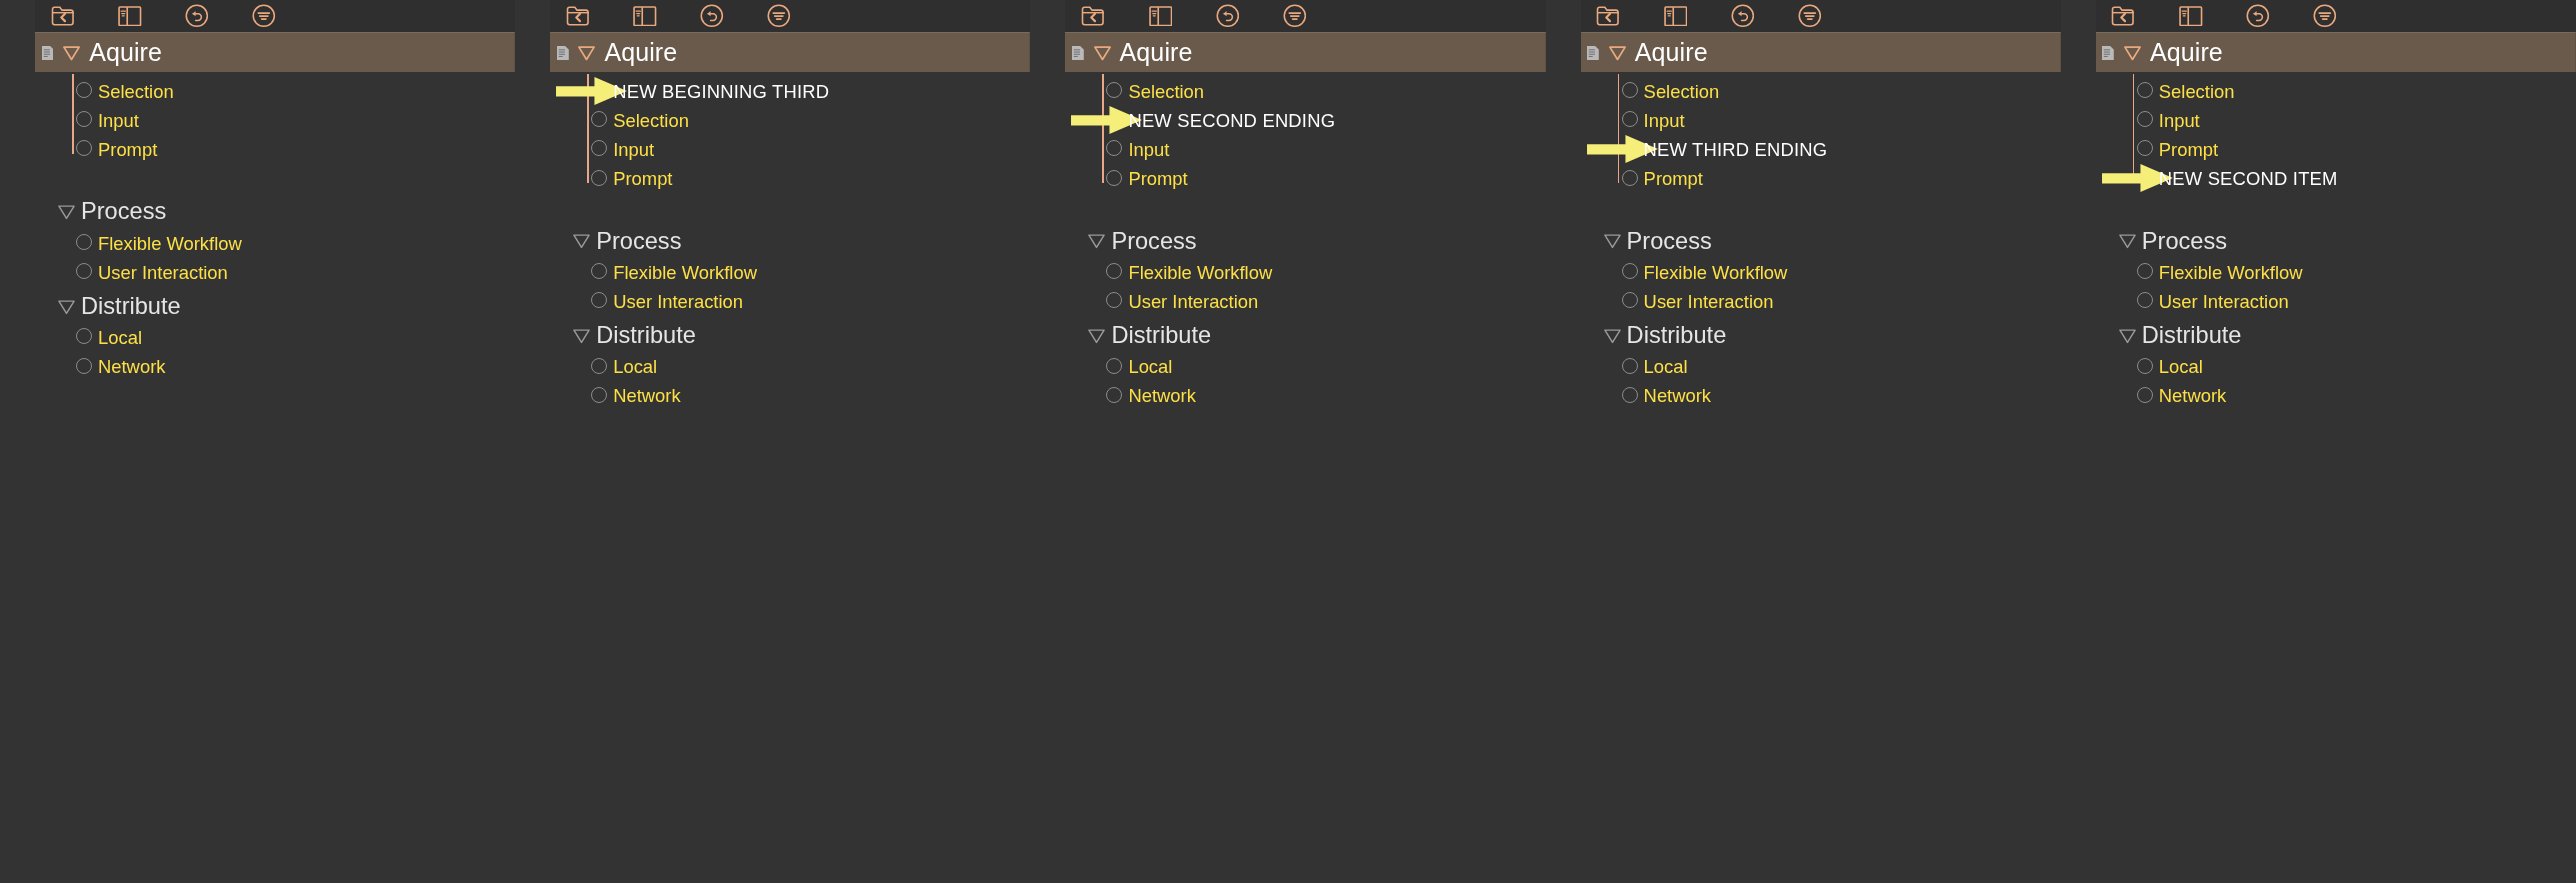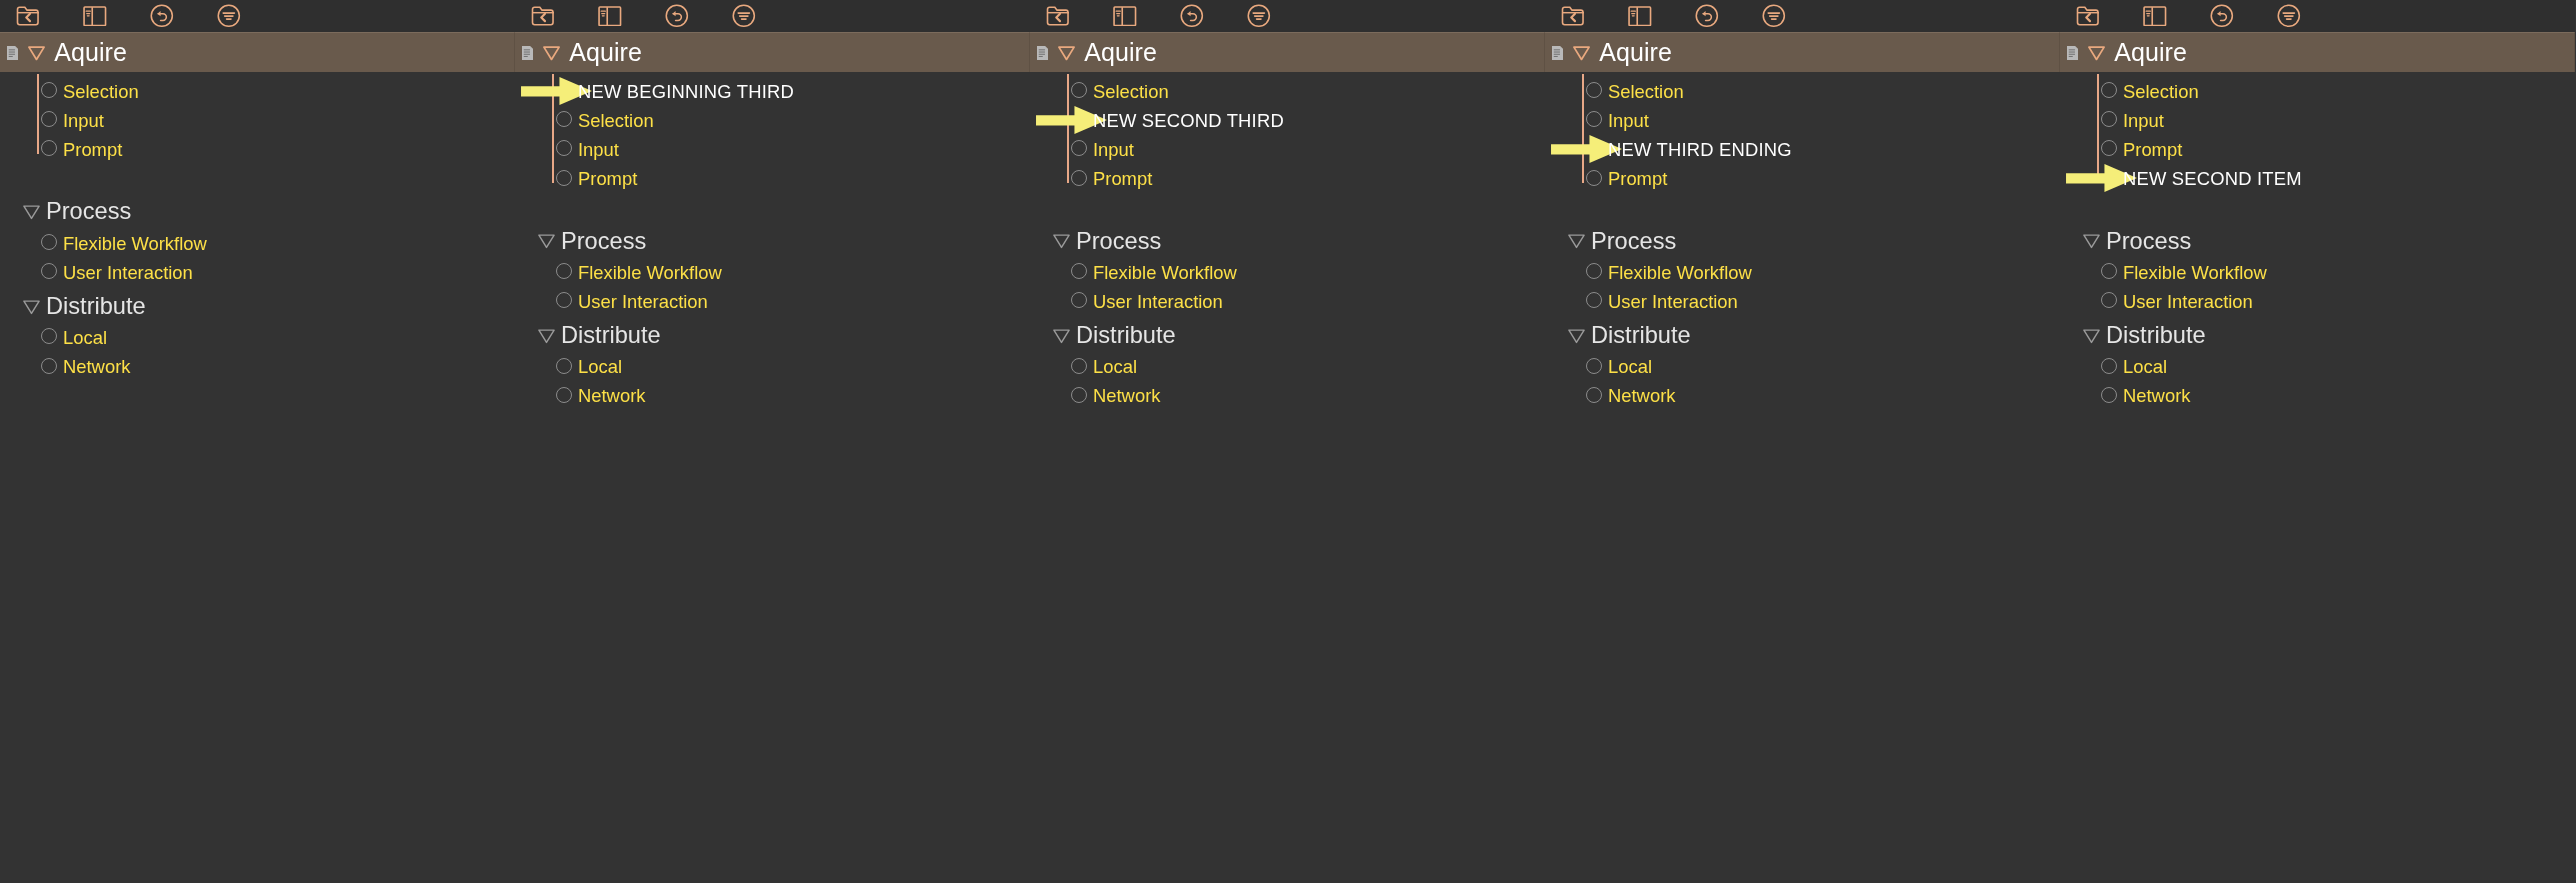--- a/index.html
+++ b/index.html
@@ -17,20 +17,21 @@
     flex-direction: row;
   }
   .panel {
     position: relative;
     width: 515px;
     height: 883px;
     background: #333333;
     display: flex;
     flex-direction: column;
     overflow: hidden;
+    margin-left: 35px;
   }
 
   
   .toolbar {
     position: relative;
     height: 32px;
     flex: 0 0 32px;
     background: #2f2f2f;
     display: flex;
     align-items: center;
@@ -334,21 +335,21 @@
         </div>
         <div class="hdr-title">Aquire</div>
       </div>
       <div class="body">
         <div class="connector" style="left: 37px; top: 1.5px; height: 109px;"></div>
         <div class="bullet" style="left: 41px; top: 10.3px;"></div>
         <div class="child-label" style="left: 63px; top: 11px;">Selection</div>
         <div class="arrow" style="left: 5.9px; top: 31px;"><svg width="71" height="34" viewBox="0 0 96 46">
     <path d="M0 16.5h52V4l44 19-44 19V30.5H0z" fill="#f5ee79"></path>
   </svg></div>
-        <div class="new-label" style="left: 63px; top: 40px;">NEW SECOND THIRD</div>
+        <div class="new-label" style="left: 63px; top: 40px;">NEW SECOND ENDING</div>
         <div class="bullet" style="left: 41px; top: 68px;"></div>
         <div class="child-label" style="left: 63px; top: 69px;">Input</div>
         <div class="bullet" style="left: 41px; top: 98px;"></div>
         <div class="child-label" style="left: 63px; top: 98px;">Prompt</div>
         <div class="sec-tri" style="left: 22px; top: 160px;"><svg width="19" height="17.7" viewBox="0 0 26 24" fill="none">
     <path d="M2.6 4.2h20.8L13 21z" stroke="#9a9a9a" stroke-width="2" stroke-linejoin="round" fill="none"></path>
   </svg></div>
         <div class="sec-label" style="left: 46px; top: 158px;">Process</div>
         <div class="bullet" style="left: 41px; top: 191px;"></div>
         <div class="child-label" style="left: 63px; top: 192px;">Flexible Workflow</div>

